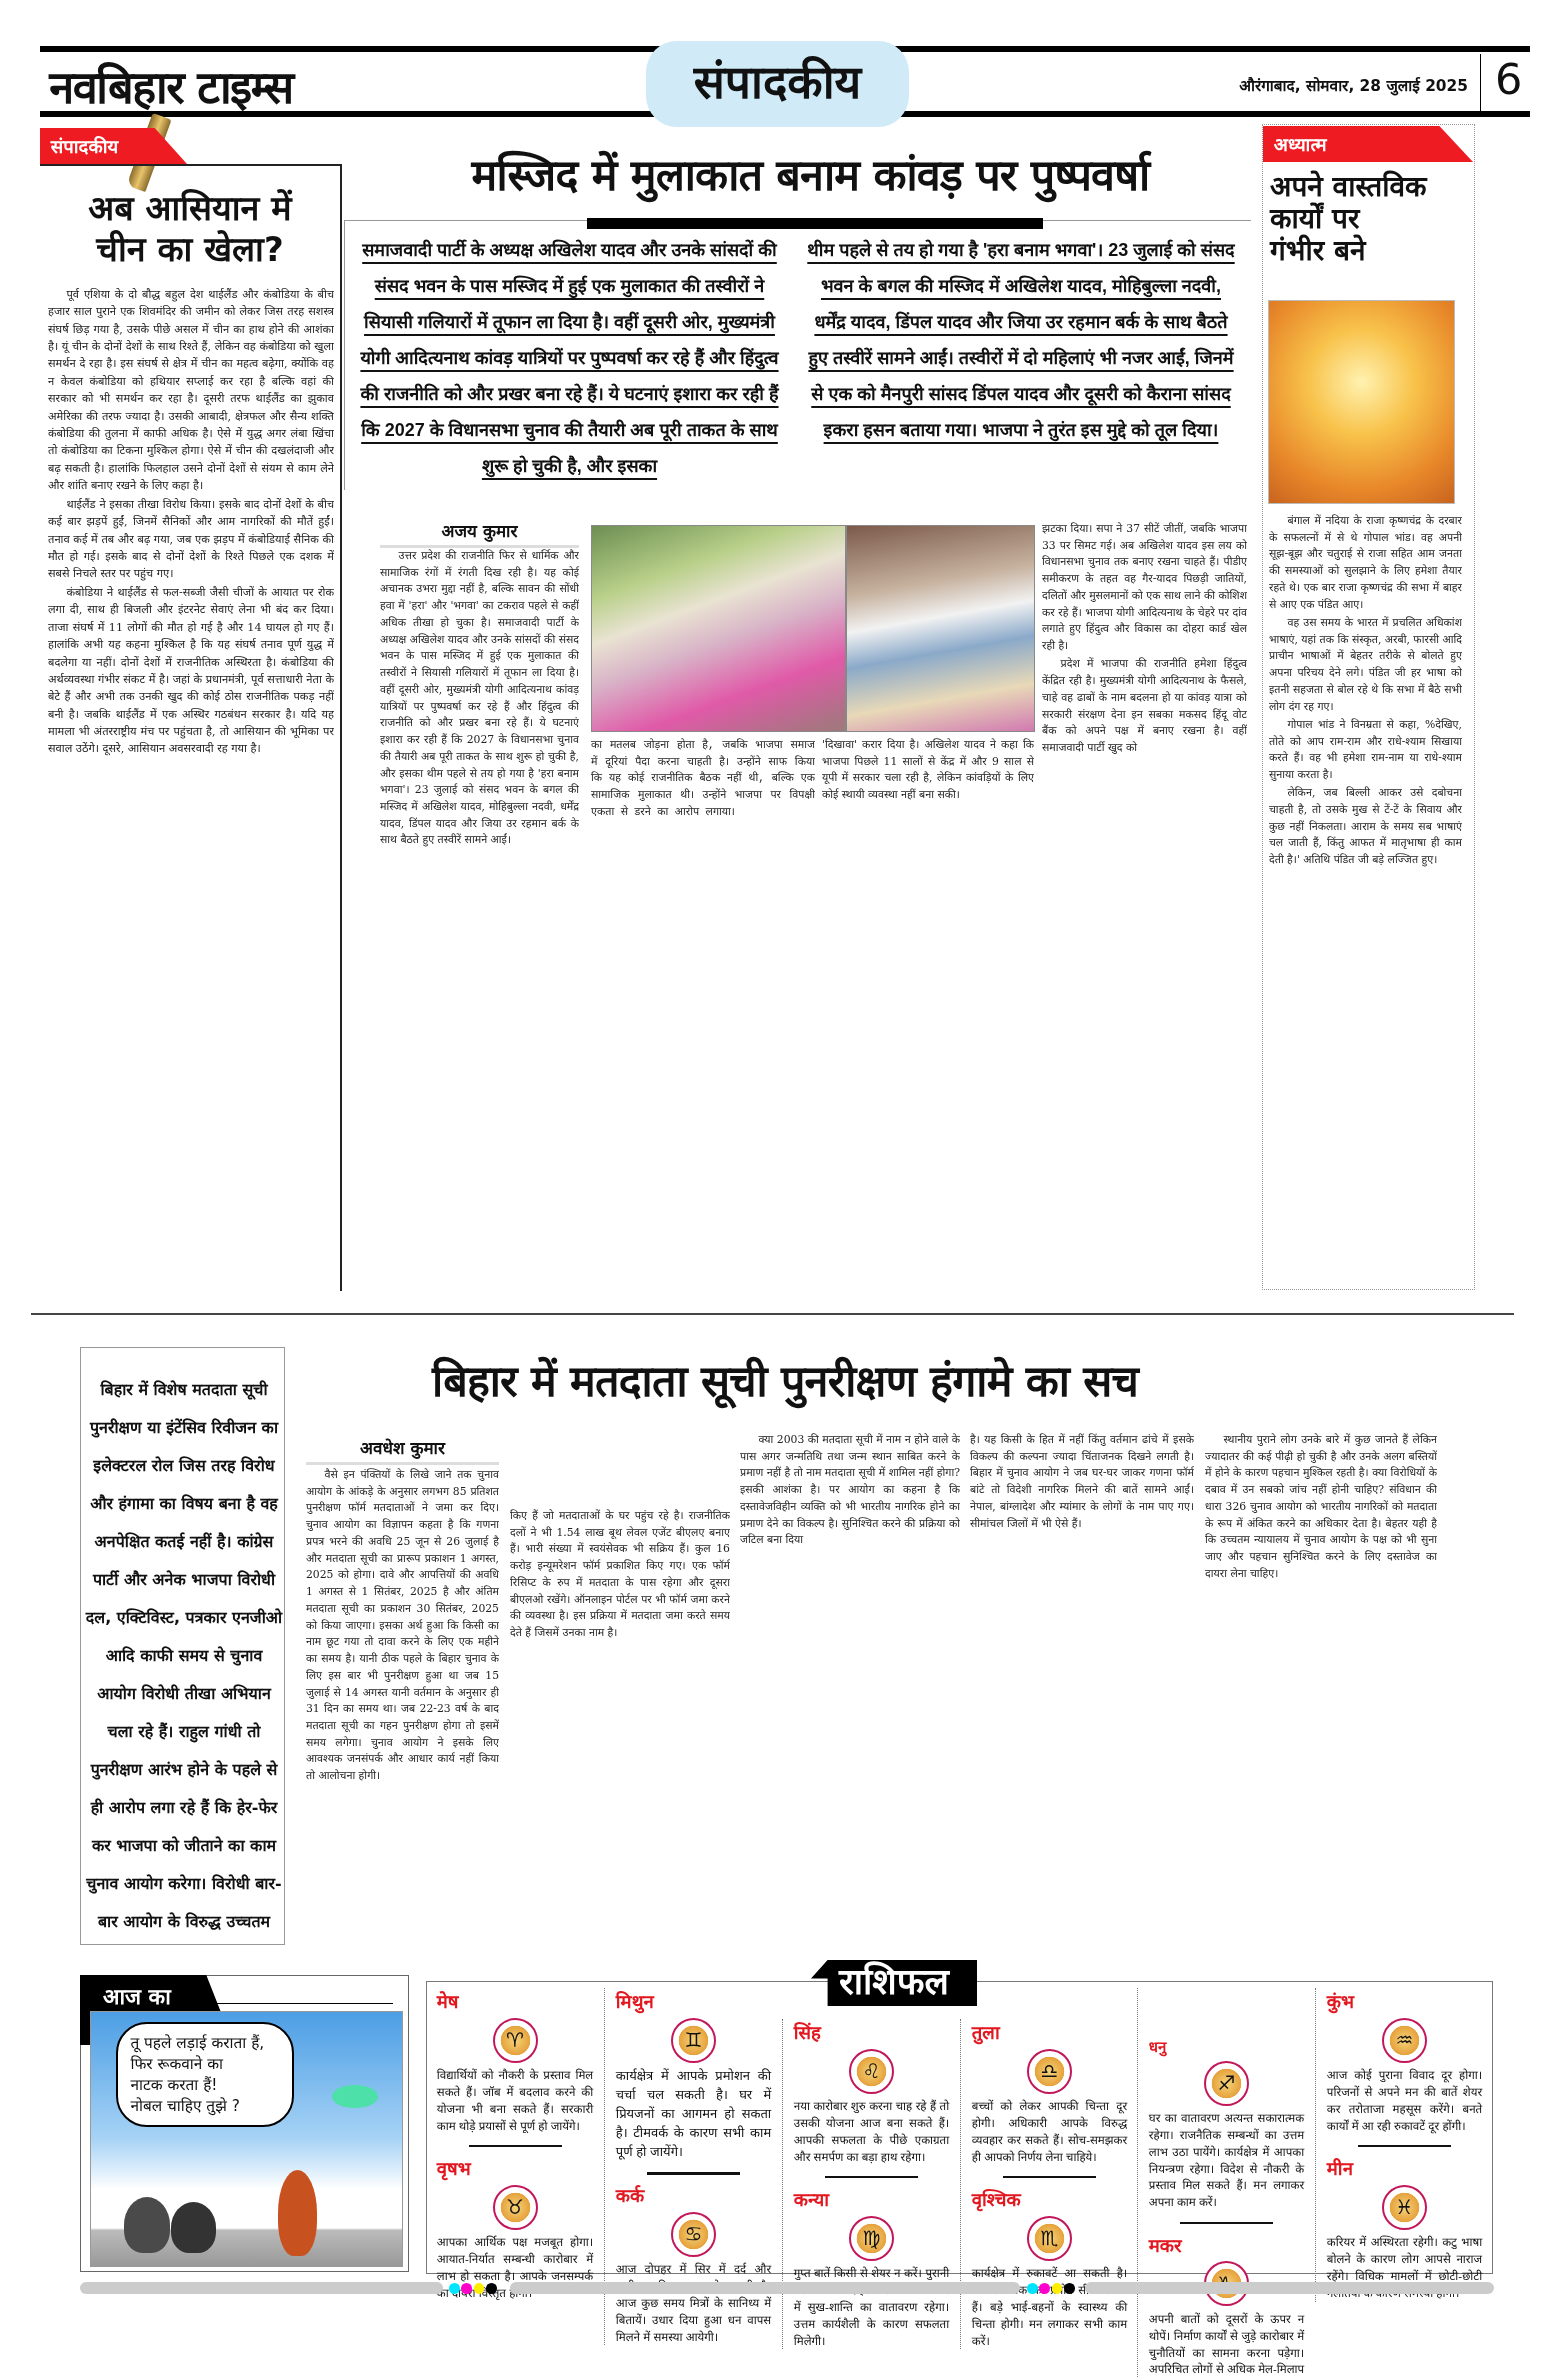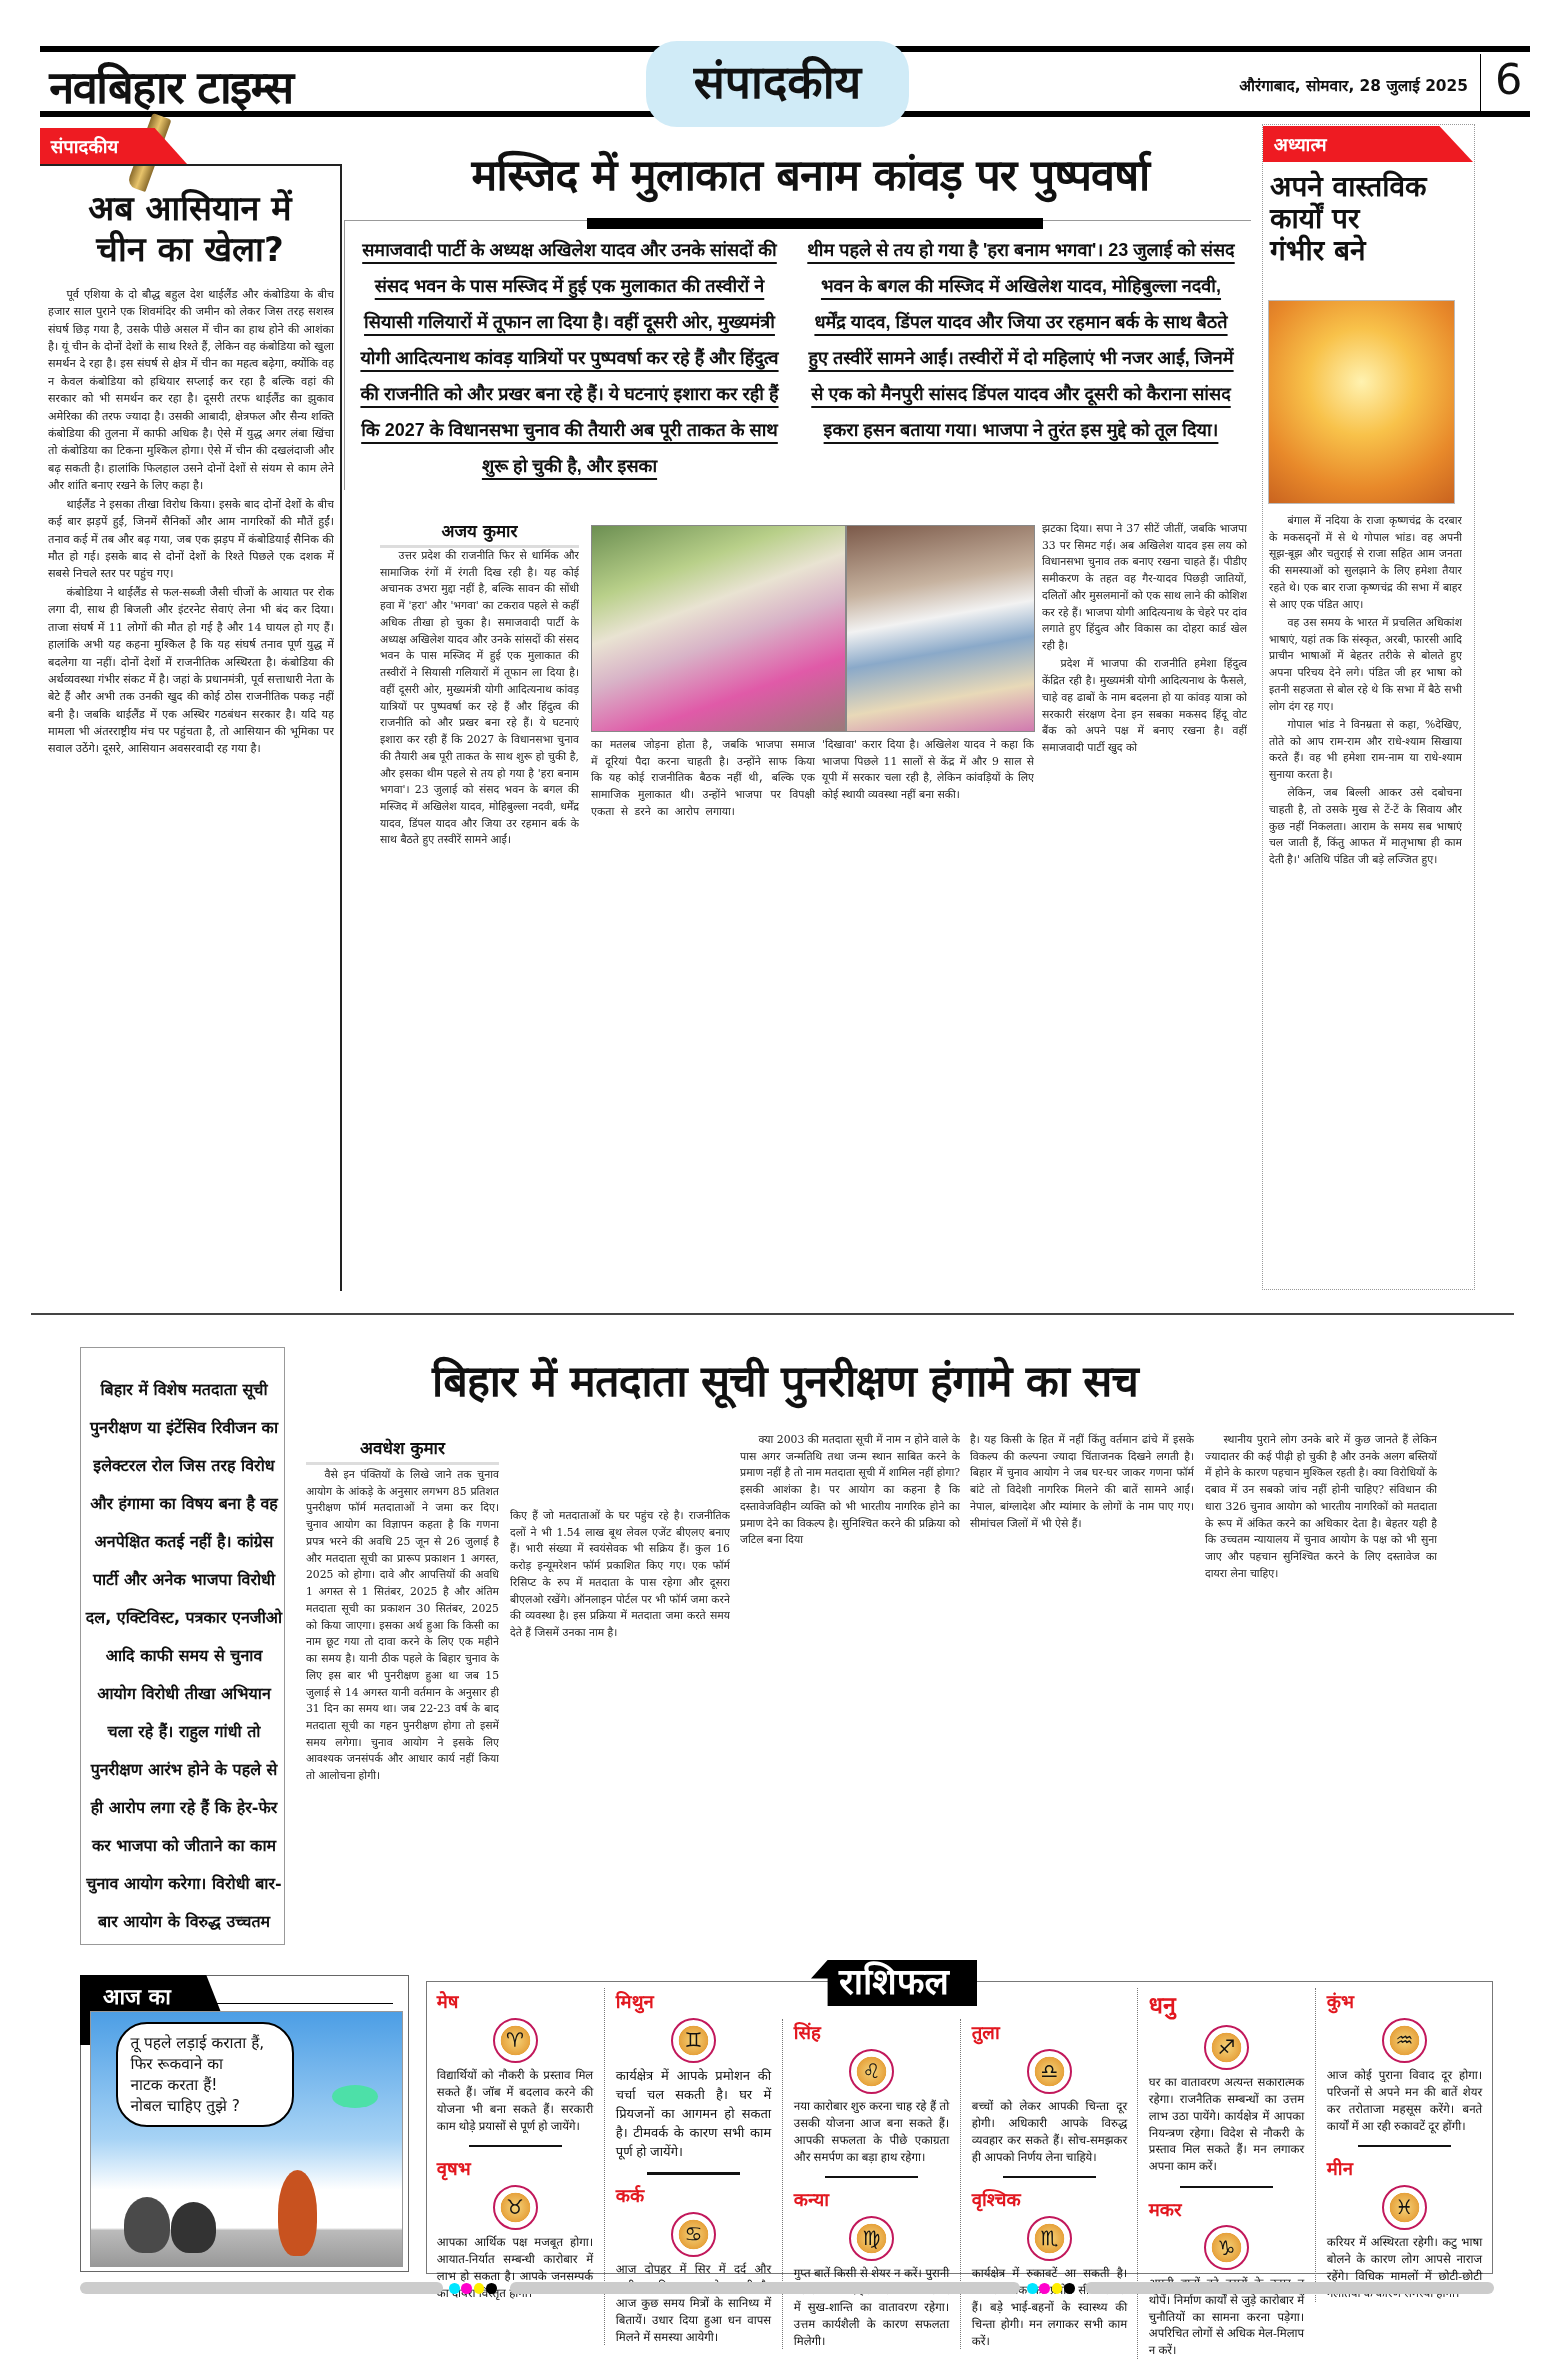--- a/index.html
+++ b/index.html
@@ -90,21 +90,21 @@
 
 <div class="abs dotted-box" style="left:1262px;top:124px;width:213px;height:1166px;"></div>
 <div class="abs tag-red" style="left:1263px;top:126px;width:210px;clip-path:polygon(0 0,84% 0,100% 100%,0 100%);">अध्यात्म</div>
 <div class="abs" style="left:1270px;top:171px;width:201px;font:bold 28px 'DejaVu Sans',sans-serif;line-height:1.15;">
   <div>अपने वास्तविक</div>
   <div>कार्यों पर</div>
   <div>गंभीर बने</div>
 </div>
 <div class="abs sidebar-img" style="left:1268px;top:300px;width:187px;height:204px;"></div>
 <div class="abs body-txt" style="left:1269px;top:513px;width:193px;height:772px;overflow:hidden;font-size:10.8px;">
-  <p>बंगाल में नदिया के राजा कृष्णचंद्र के दरबार के मकसद्नों में से थे गोपाल भांड। वह अपनी सूझ-बूझ और चतुराई से राजा सहित आम जनता की समस्याओं को सुलझाने के लिए हमेशा तैयार रहते थे। एक बार राजा कृष्णचंद्र की सभा में बाहर से आए एक पंडित आए।</p>
+  <p>बंगाल में नदिया के राजा कृष्णचंद्र के दरबार के सफलत्नों में से थे गोपाल भांड। वह अपनी सूझ-बूझ और चतुराई से राजा सहित आम जनता की समस्याओं को सुलझाने के लिए हमेशा तैयार रहते थे। एक बार राजा कृष्णचंद्र की सभा में बाहर से आए एक पंडित आए।</p>
   <p>वह उस समय के भारत में प्रचलित अधिकांश भाषाएं, यहां तक कि संस्कृत, अरबी, फारसी आदि प्राचीन भाषाओं में बेहतर तरीके से बोलते हुए अपना परिचय देने लगे। पंडित जी हर भाषा को इतनी सहजता से बोल रहे थे कि सभा में बैठे सभी लोग दंग रह गए।</p>
   <p>गोपाल भांड ने विनम्रता से कहा, %देखिए, तोते को आप राम-राम और राधे-श्याम सिखाया करते हैं। वह भी हमेशा राम-नाम या राधे-श्याम सुनाया करता है।</p>
   <p>लेकिन, जब बिल्ली आकर उसे दबोचना चाहती है, तो उसके मुख से टें-टें के सिवाय और कुछ नहीं निकलता। आराम के समय सब भाषाएं चल जाती हैं, किंतु आफत में मातृभाषा ही काम देती है।' अतिथि पंडित जी बड़े लज्जित हुए।</p>
 </div>
 
 <div class="abs" style="left:31px;top:1313px;width:1483px;height:1.5px;background:#444;"></div>
 <div class="abs" style="left:432px;top:1350px;width:1066px;font:bold 43px 'DejaVu Sans',sans-serif;letter-spacing:-0.8px;">बिहार में मतदाता सूची पुनरीक्षण हंगामे का सच</div>
 
 <div class="abs" style="left:80px;top:1347px;width:205px;height:598px;border:1.5px solid #999;border-right-width:0.8px;"></div>
 <div class="abs pull" style="left:85px;top:1371px;width:198px;height:571px;overflow:hidden;">बिहार में विशेष मतदाता सूची पुनरीक्षण या इंटेंसिव रिवीजन का इलेक्टरल रोल जिस तरह विरोध और हंगामा का विषय बना है वह अनपेक्षित कतई नहीं है। कांग्रेस पार्टी और अनेक भाजपा विरोधी दल, एक्टिविस्ट, पत्रकार एनजीओ आदि काफी समय से चुनाव आयोग विरोधी तीखा अभियान चला रहे हैं। राहुल गांधी तो पुनरीक्षण आरंभ होने के पहले से ही आरोप लगा रहे हैं कि हेर-फेर कर भाजपा को जीताने का काम चुनाव आयोग करेगा। विरोधी बार-बार आयोग के विरुद्ध उच्चतम न्यायालय जाते और निराश वापस आते हैं। उच्चतम न्यायालय ने इस बार भी पुनरीक्षण प्रक्रिया रोकने की उनकी अपील खारिज कर दिया। हालांकि आगे वह सुनवाई के लिए सहमत हुआ है। सुनवाई के एक दिन पहले आईएनडीआईए की ओर से राहुल गांधी और तेजस्वी यादव के नेतृत्व में बिहार की राजधानी पटना में चुनाव आयोग के कार्यालय तक मार्च किया गया।</div>
@@ -192,21 +192,21 @@
         <div class="rashi-rule"></div>
       </div>
       <div>
         <div class="rashi-name" style="font-size: 18.5px;">वृश्चिक</div>
         <div class="rashi-icon" style="width: 45px; height: 45px; font-size: 20px;">♏</div>
         <div class="rashi-txt" style="font-size: 11.6px;">कार्यक्षेत्र में रुकावटें आ सकती है। नयी तकनीक का प्रयोग सीख सकते हैं। बड़े भाई-बहनों के स्वास्थ्य की चिन्ता होगी। मन लगाकर सभी काम करें।</div>
       </div>
     </div>
     <div class="abs vdot" style="left: 711px; top: 0px; width: 178px; padding: 0px 10.8px; font-size: 12.4px;">
       <div>
-        <div class="rashi-name" style="font-size: 23px;">धनु</div>
+        <div class="rashi-name" style="font-size: 15px; margin-top: 48px;">धनु</div>
         <div class="rashi-icon" style="width: 45px; height: 45px; font-size: 20px;">♐</div>
         <div class="rashi-txt" style="font-size: 11.6px;">घर का वातावरण अत्यन्त सकारात्मक रहेगा। राजनैतिक सम्बन्धों का उत्तम लाभ उठा पायेंगे। कार्यक्षेत्र में आपका नियन्त्रण रहेगा। विदेश से नौकरी के प्रस्ताव मिल सकते हैं। मन लगाकर अपना काम करें।</div>
         <div class="rashi-rule"></div>
       </div>
       <div>
         <div class="rashi-name" style="font-size: 18.5px;">मकर</div>
         <div class="rashi-icon" style="width: 45px; height: 45px; font-size: 20px;">♑</div>
         <div class="rashi-txt" style="font-size: 11.6px;">अपनी बातों को दूसरों के ऊपर न थोपें। निर्माण कार्यों से जुड़े कारोबार में चुनौतियों का सामना करना पड़ेगा। अपरिचित लोगों से अधिक मेल-मिलाप न करें।</div>
       </div>
     </div>

